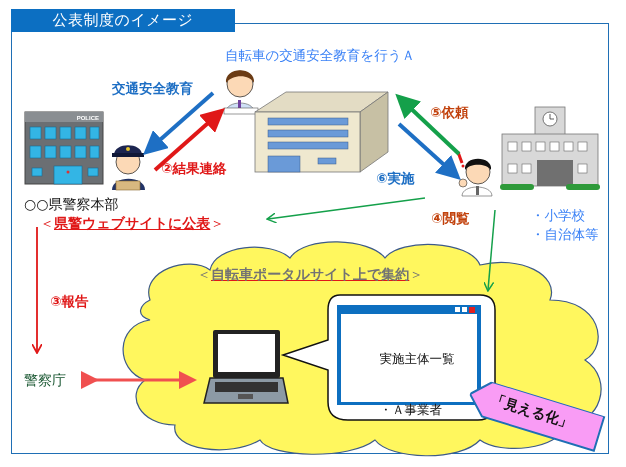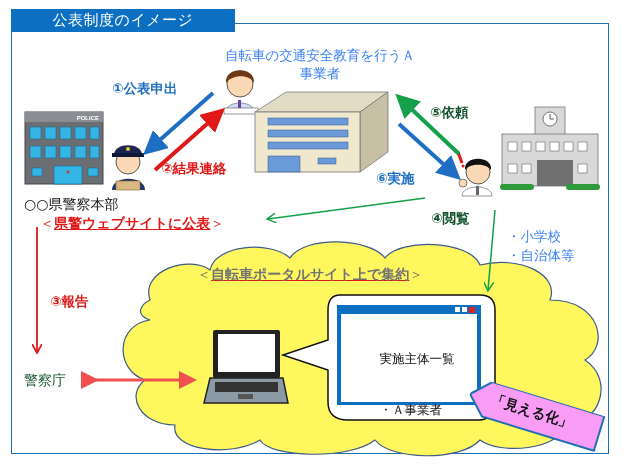--- a/index.html
+++ b/index.html
@@ -8,21 +8,21 @@
   .frame { position: absolute; left: 11px; top: 23px; width: 598px; height: 431px;
            border: 1.5px solid #1f6fb5; box-sizing: border-box; }
   .title-tab { position: absolute; left: 11px; top: 9px; width: 224px; height: 23px;
                background: #0c6fc2; color: #fff; font-size: 15px; line-height: 23px;
                text-align: center; letter-spacing: 0.5px; }
   .abs { position: absolute; }
   .bold { font-weight: bold; }
   .lbl-black { color: #3b82f6; font-size: 13.5px; font-weight: normal; }
   .lbl-blue { color: #1e6fc4; font-size: 13.5px; font-weight: bold; }
   .lbl-red { color: #e01818; font-size: 13.5px; font-weight: bold; }
-  .lbl-green { color: #14532d; font-size: 13.5px; font-weight: bold; }
+  .lbl-green { color: #c2410c; font-size: 13.5px; font-weight: bold; }
   .under { text-decoration: underline; text-decoration-color: #e01818; text-align: right; }
   svg { position: absolute; left: 0; top: 0; }
   .win-text { font-size: 12.5px; color: #111; line-height: 17px; }
   .mieru { position: absolute; left: 470px; top: 376px; width: 135px; height: 36px;
            transform: rotate(17deg); transform-origin: left center; }
 </style>
 </head>
 <body>
 
 <div class="frame"></div>
@@ -163,35 +163,34 @@
   <line x1="459" y1="154" x2="404" y2="102" stroke="#14a04a" stroke-width="4" marker-end="url(#ag)"></line>
   <line x1="399" y1="124" x2="452" y2="172" stroke="#1e6fc4" stroke-width="4" marker-end="url(#ab)"></line>
   <line x1="425" y1="198" x2="268" y2="219" stroke="#14a04a" stroke-width="1.5" marker-end="url(#agt)"></line>
   <line x1="495" y1="210" x2="488" y2="290" stroke="#14a04a" stroke-width="1.5" marker-end="url(#agt)"></line>
   <line x1="37" y1="227" x2="37" y2="352" stroke="#e01818" stroke-width="1.8" marker-end="url(#art)"></line>
   <line x1="90" y1="380" x2="188" y2="380" stroke="#f05050" stroke-width="3" marker-start="url(#ap)" marker-end="url(#ap)"></line>
 </svg>
 
 <div class="abs lbl-black" style="left:205px;top:46px;width:230px;text-align:center;line-height:18px;">
   <div>自転車の交通安全教育を行うＡ</div>
-  <div>事業者</div>
-</div>
-<div class="abs lbl-blue" style="left:112px;top:80px;">①公表申出</div>
+</div>
+<div class="abs lbl-blue" style="left:112px;top:80px;">交通安全教育</div>
 <div class="abs lbl-red" style="left:161px;top:160px;">②結果連絡</div>
 <div class="abs lbl-green" style="left:430px;top:104px;">⑤依頼</div>
 <div class="abs lbl-blue" style="left:376px;top:162px;margin-top:8px;">⑥実施</div>
 <div class="abs lbl-green" style="left:431px;top:210px;">④閲覧</div>
 <div class="abs lbl-red" style="left:50px;top:293px;">③報告</div>
 
 <div class="abs" style="left:24px;top:196px;font-size:14px;color:#111;">○○県警察本部</div>
 <div class="abs" style="left:40px;top:215px;font-size:14px;color:#e01818;">
   <span>＜</span><span class="bold under">県警ウェブサイトに公表</span><span>＞</span>
 </div>
 
-<div class="abs lbl-black" style="left:507px;top:206px;line-height:19px;margin-top:21px;">
+<div class="abs lbl-black" style="left:531px;top:206px;line-height:19px;">
   <div>・小学校</div>
   <div>・自治体等</div>
 </div>
 
 <div class="abs" style="left:197px;top:266px;font-size:14px;color:#737373;">
   <span>＜</span><span class="bold under">自転車ポータルサイト上で集約</span><span>＞</span>
 </div>
 
 <div class="abs" style="left:24px;top:372px;font-size:14px;color:#14532d;">警察庁</div>
 

